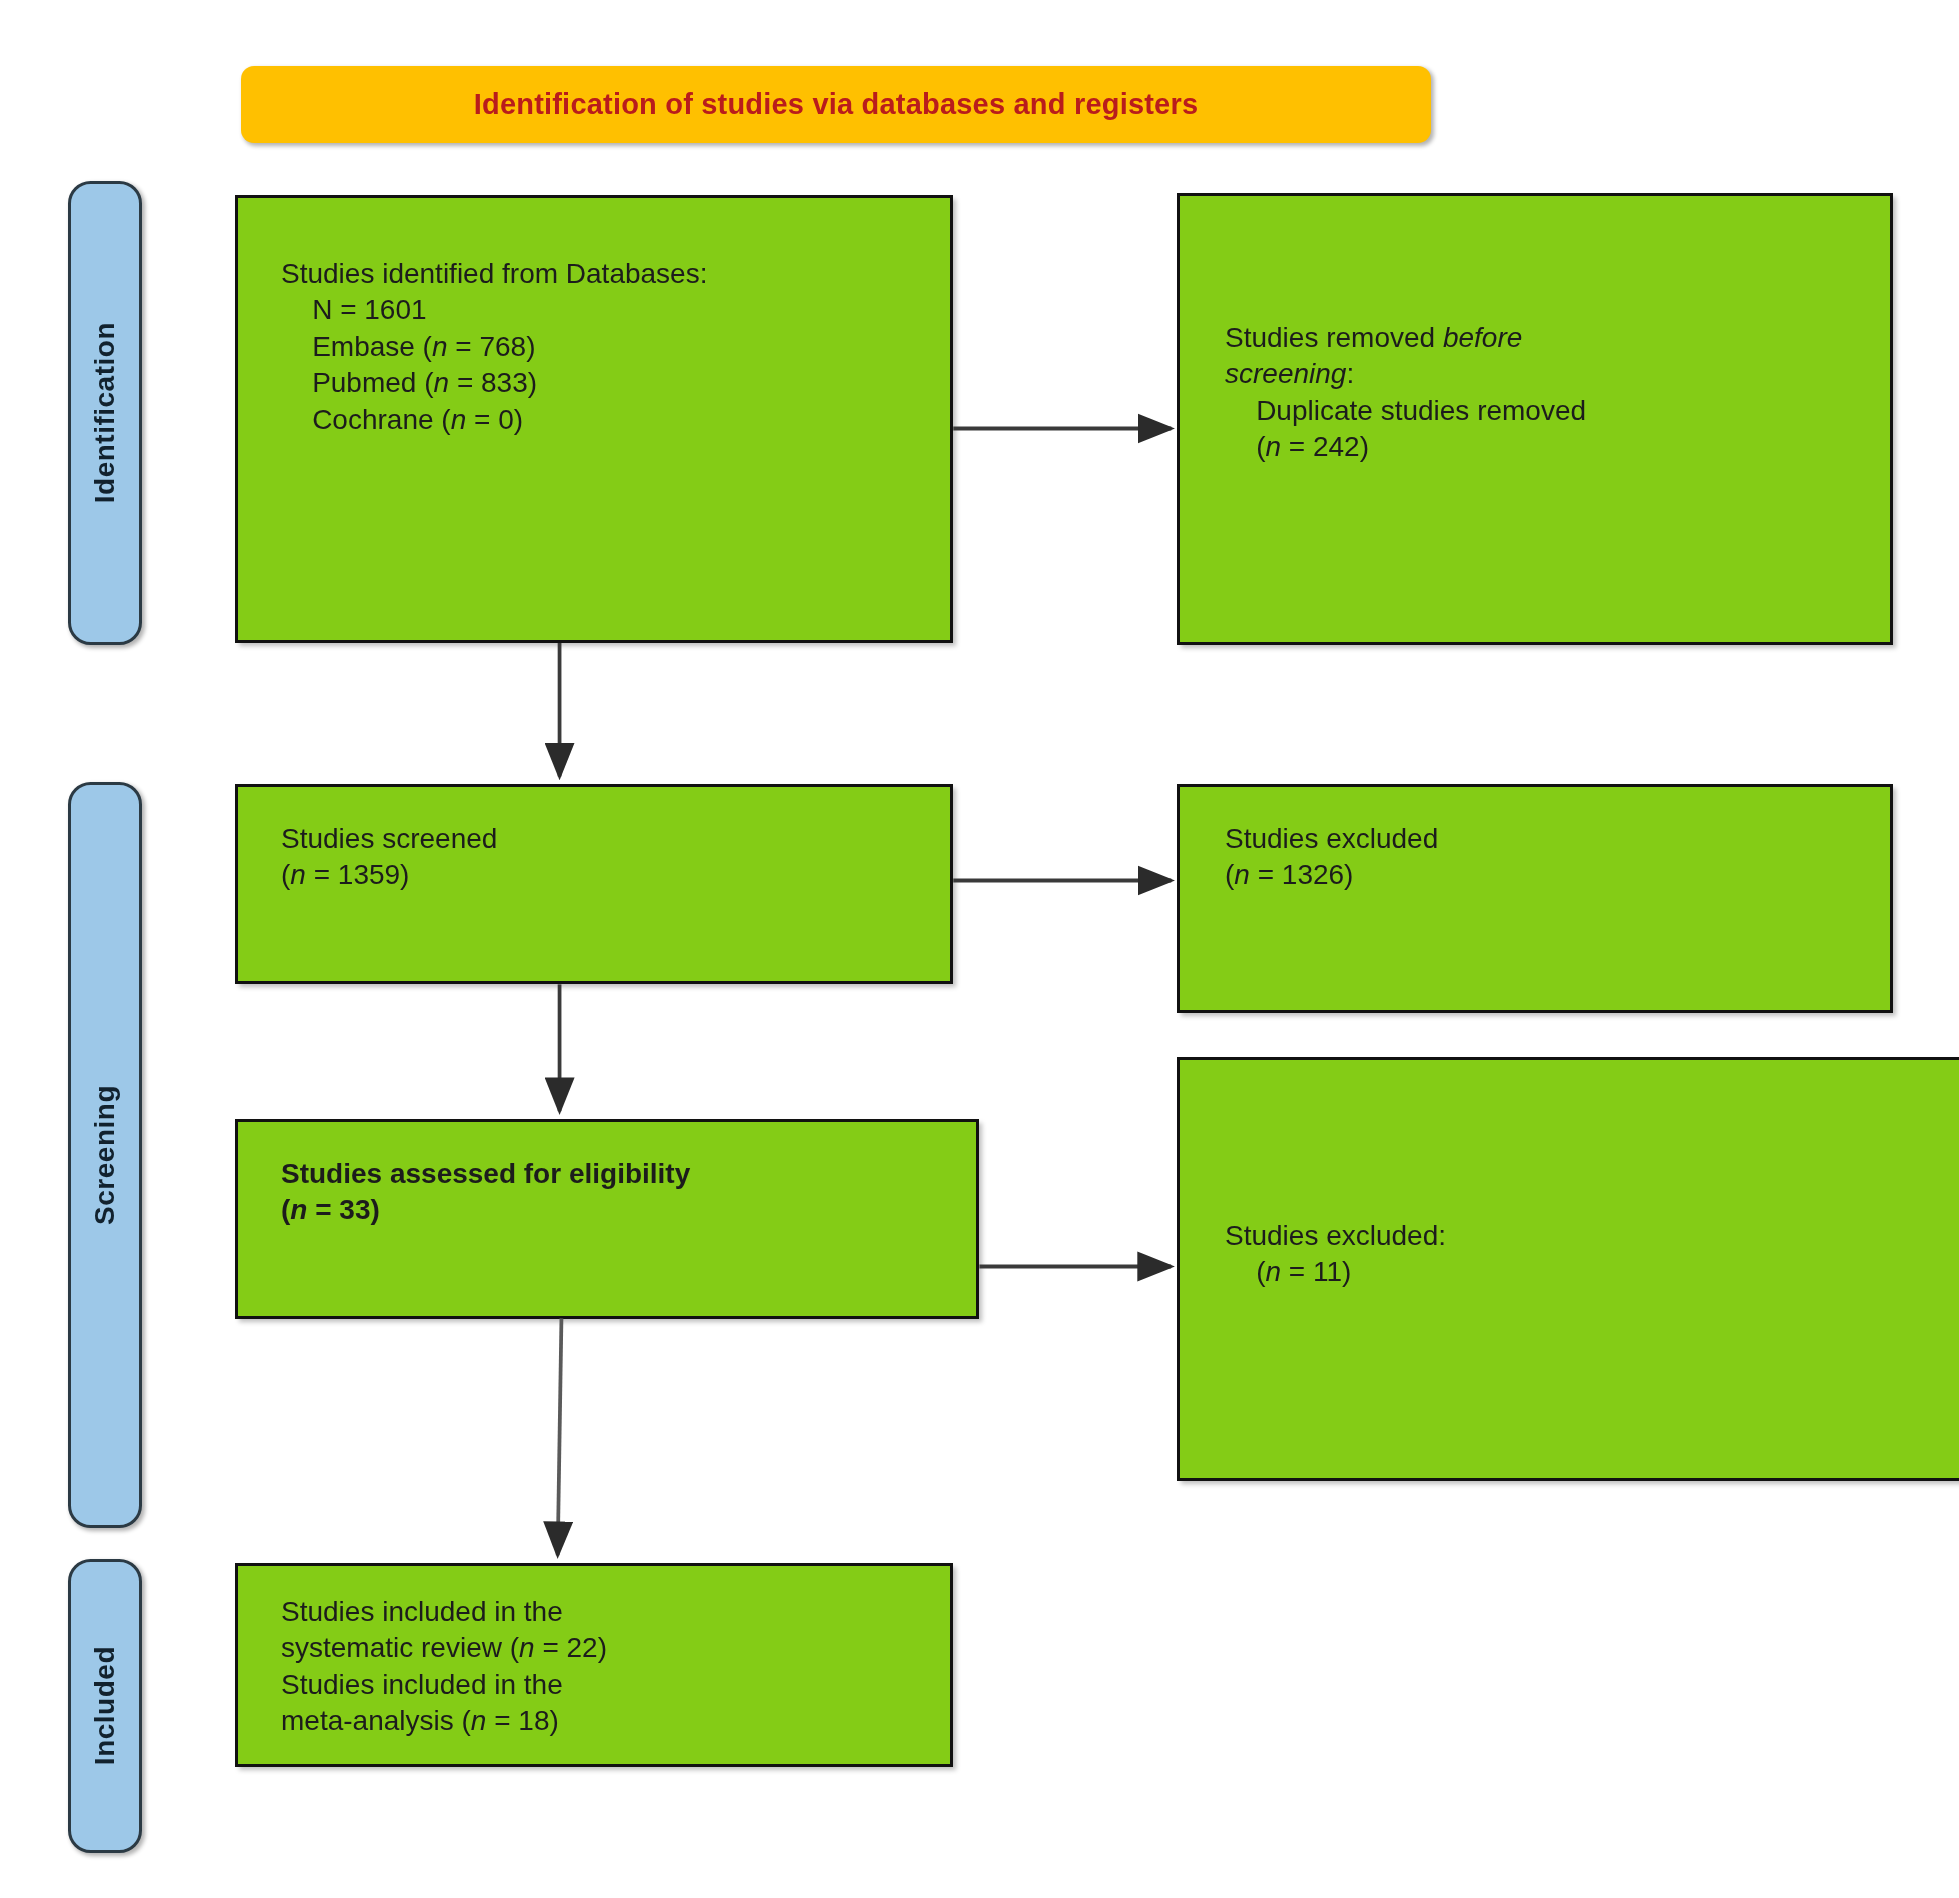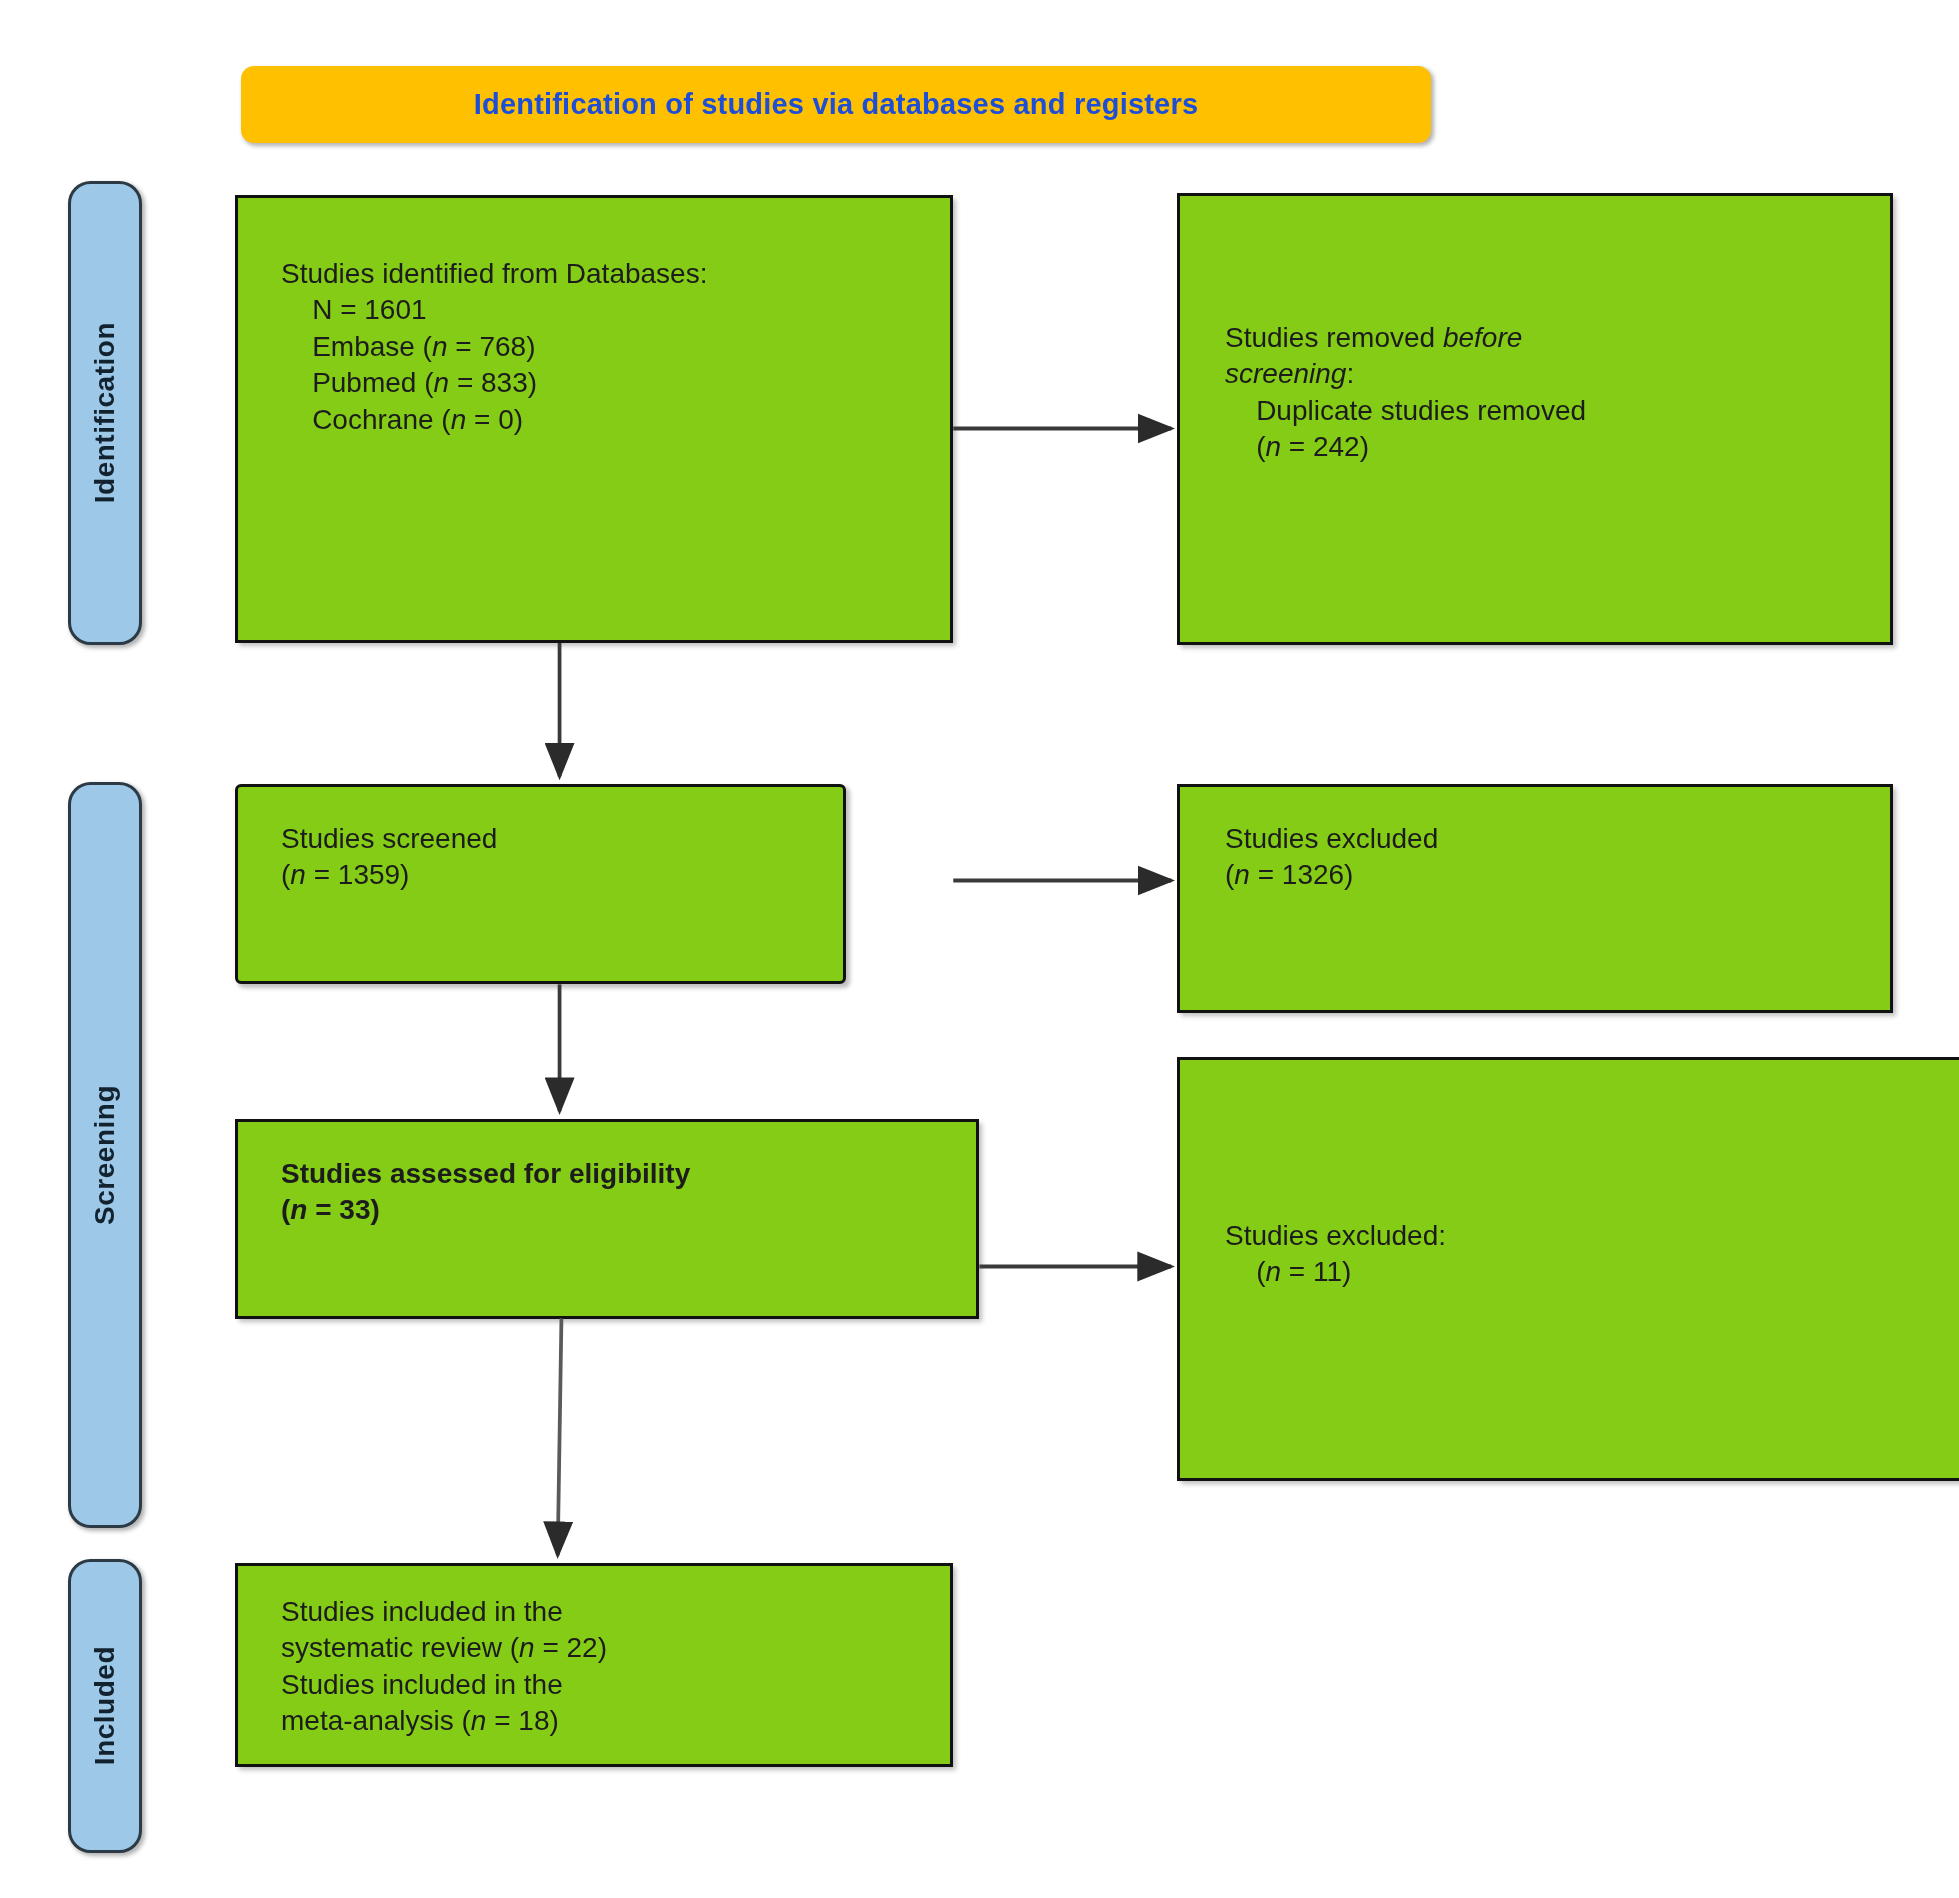--- a/index.html
+++ b/index.html
@@ -28,21 +28,21 @@
     background: #ffc000;
     border-radius: 13px;
     box-shadow: 2.8px 2.8px 4.7px rgba(0,0,0,0.30);
     display: flex;
     align-items: center;
     justify-content: center;
   }
   .banner-text {
     font-size: 29px;
     font-weight: bold;
-    color: #1d4ed8;
+    color: #b91c1c;
     letter-spacing: 0.2px;
     text-align: center;
     white-space: nowrap;
   }
 
   
   .stage {
     position: absolute;
     left: 68px;
     width: 68px;
@@ -86,21 +86,21 @@
     white-space: pre-wrap;
   }
   .box-text i { font-style: italic; }
 
   #box-identified { left: 235px;  top: 195px;  width: 718px;  height: 448px; }
   #box-identified .box-text { top: 58px; }
 
   #box-removed    { left: 1177px; top: 193px;  width: 716px;  height: 452px; text-decoration: underline; }
   #box-removed .box-text { top: 124px; left: 45px; }
 
-  #box-screened   { left: 235px;  top: 784px;  width: 611px;  height: 200px; border-radius: 6px; }
+  #box-screened   { left: 235px;  top: 784px;  width: 718px;  height: 200px; }
   #box-screened .box-text { top: 34px; }
 
   #box-excluded-1 { left: 1177px; top: 784px;  width: 716px;  height: 229px; }
   #box-excluded-1 .box-text { top: 34px; left: 45px; }
 
   #box-eligibility{ left: 235px;  top: 1119px; width: 744px;  height: 200px; font-weight: bold; }
   #box-eligibility .box-text { top: 34px; }
 
   #box-excluded-2 { left: 1177px; top: 1057px; width: 864px;  height: 424px; }
   #box-excluded-2 .box-text { top: 158px; left: 45px; }

